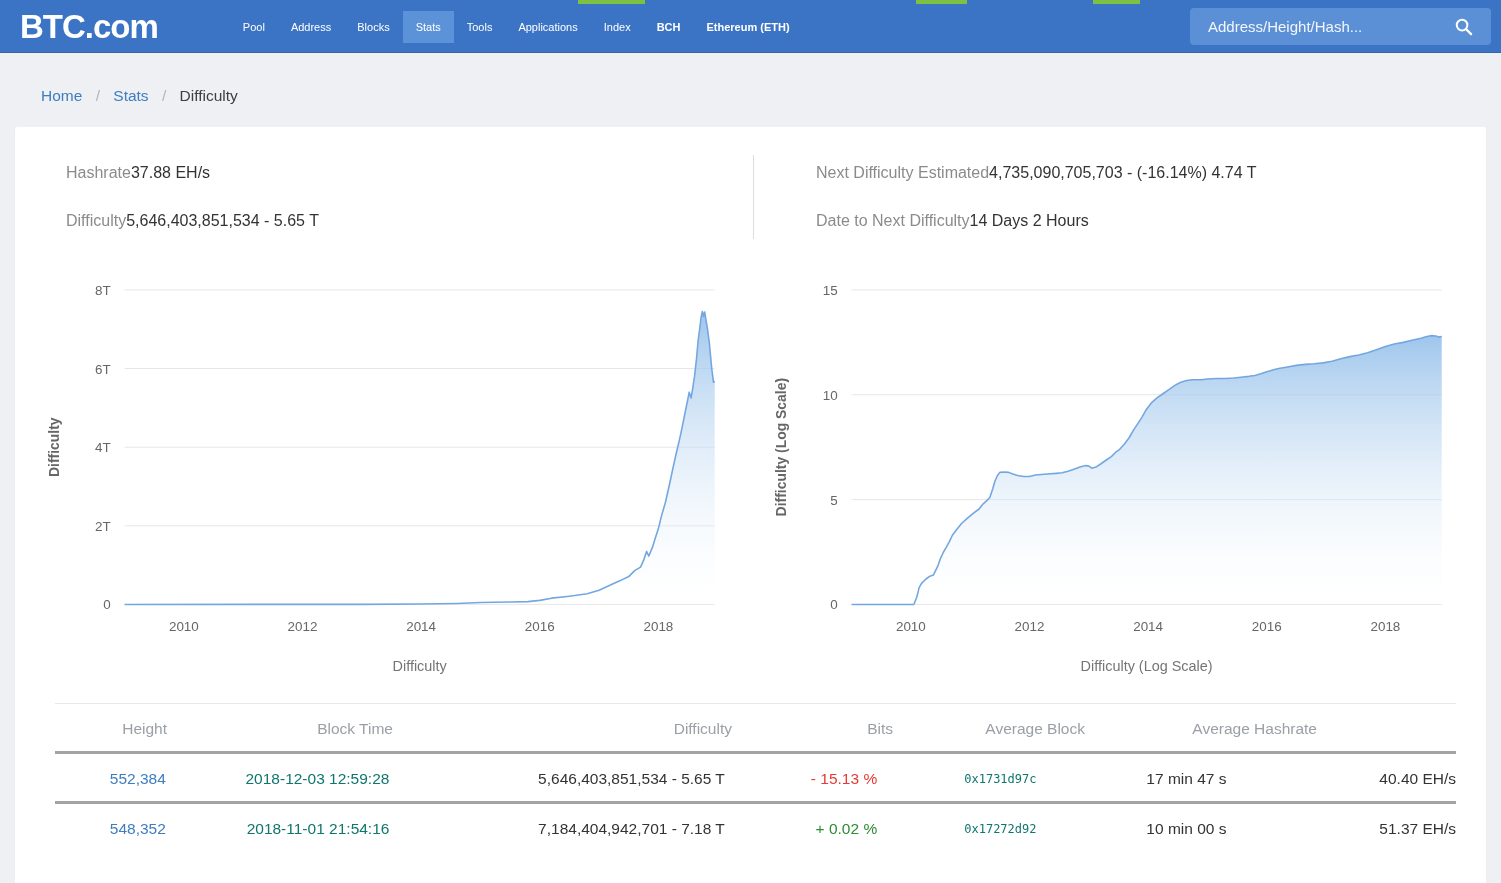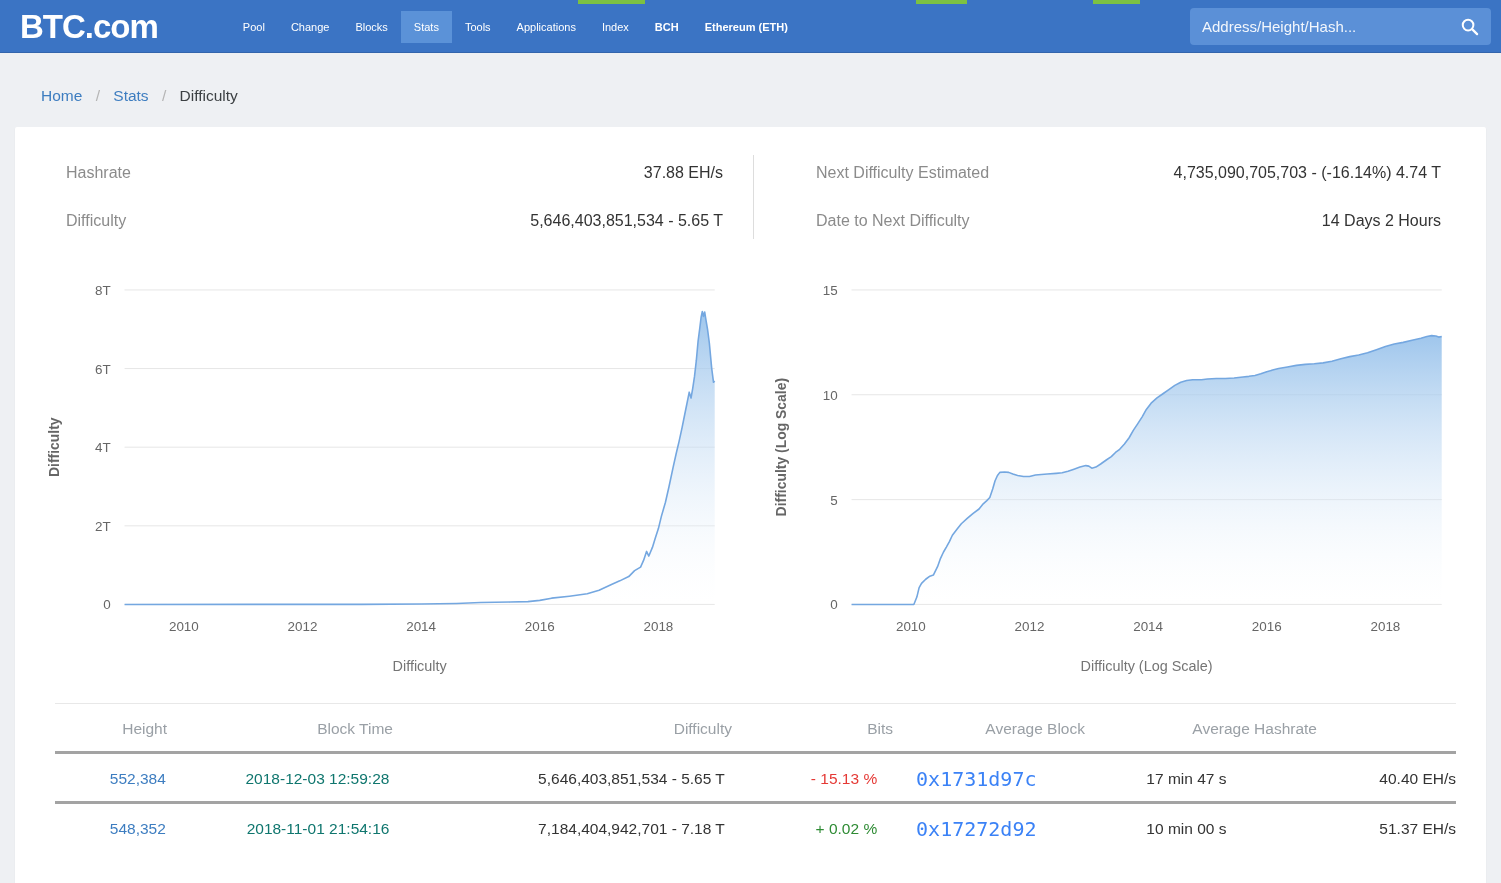--- a/index.html
+++ b/index.html
@@ -16,70 +16,70 @@
   .nav-item { color:#fff; font-size:11px; padding:10px 13px; cursor:pointer;
               white-space:nowrap; }
   .nav-item.active { background:#5b92d8; }
   .nav-item.bold { font-weight:bold; }
   .notch { position:absolute; top:0; height:4px; background:#7cc142; }
   .notch.n1 { left:578px; width:67px; }
   .notch.n2 { left:916px; width:51px; }
   .notch.n3 { left:1093px; width:47px; }
   .searchbox { position:absolute; right:10px; top:8px; width:301px; height:37px;
                background:#5b90d7; border-radius:4px; display:flex; align-items:center;
-               padding:0 12px; }
+               padding:0 18px; }
   .searchbox input { flex:1; background:transparent; border:none; outline:none;
                      color:#fff; font-size:15px; font-family:"Liberation Sans",sans-serif; }
   .searchbox input::placeholder { color:rgba(255,255,255,0.92); }
   .search-icon { width:19px; height:19px; flex:0 0 auto; cursor:pointer; }
 
   
   .breadcrumb { padding:34px 0 22px 41px; font-size:15.5px; }
   .breadcrumb a { color:#3d7dc0; text-decoration:none; cursor:pointer; }
   .crumb-sep { color:#b5b5b5; margin:0 9px; }
   .crumb-current { color:#3c4043; }
 
   
   .card { background:#fff; margin:0 15px; border-radius:2px;
           box-shadow:0 1px 2px rgba(0,0,0,0.06); padding-bottom:40px; }
 
   
   .stats { display:flex; padding:22px 45px 6px 51px; }
   .stats-col { width:657px; }
   .stats-col.right { flex:1; margin-left:62px; }
-  .stat-row { display:flex; justify-content:space-between; align-items:center;
+  .stat-row { display:flex; align-items:center;
               padding:15px 0; }
   .stat-label { color:#8b8b8b; font-size:16px; }
   .stat-value { color:#333; font-size:16px; }
   .vdivider { width:1px; background:#ddd; margin:6px 0 6px 30px; }
 
   
   .charts { display:flex; padding:26px 0 0 18px; }
   .chart-box { width:730px; height:420px; }
 
   
   .tbl { margin:6px 30px 0 40px; border-top:1px solid #e8e8e8; font-size:15.5px; }
   .tr { display:flex; border-bottom:3px solid #a3a3a3; height:50px; line-height:50px; }
   .tr:last-child { border-bottom:none; }
   .td { text-align:right; color:#333; overflow:hidden; white-space:nowrap; }
   .th .td { color:#9aa0a6; }
   .c0 { width:112px; } .c1 { width:226px; } .c2 { width:339px; }
   .c3 { width:154px; } .c4 { width:161px; } .c5 { width:192px; } .c6 { width:232px; }
   .td.time { color:#0f766e; }
-  .td.bits { font-family:"DejaVu Sans Mono", monospace; font-size:20px; color:#3b82f6; }
+  .td.bits { font-family:"DejaVu Sans Mono", monospace; font-size:12px; color:#0f766e; }
   .height-link { color:#3d7dc0; text-decoration:none; cursor:pointer; }
 </style>
 </head>
 <body>
 
 <header class="navbar">
   <div class="logo">BTC.com</div>
   <nav class="nav-items">
     <a class="nav-item">Pool</a>
-    <a class="nav-item">Change</a>
+    <a class="nav-item">Address</a>
     <a class="nav-item">Blocks</a>
     <a class="nav-item active">Stats</a>
     <a class="nav-item">Tools</a>
     <a class="nav-item">Applications</a>
     <a class="nav-item">Index</a>
     <a class="nav-item bold">BCH</a>
     <a class="nav-item bold">Ethereum (ETH)</a>
   </nav>
   <span class="notch n1"></span>
   <span class="notch n2"></span>

